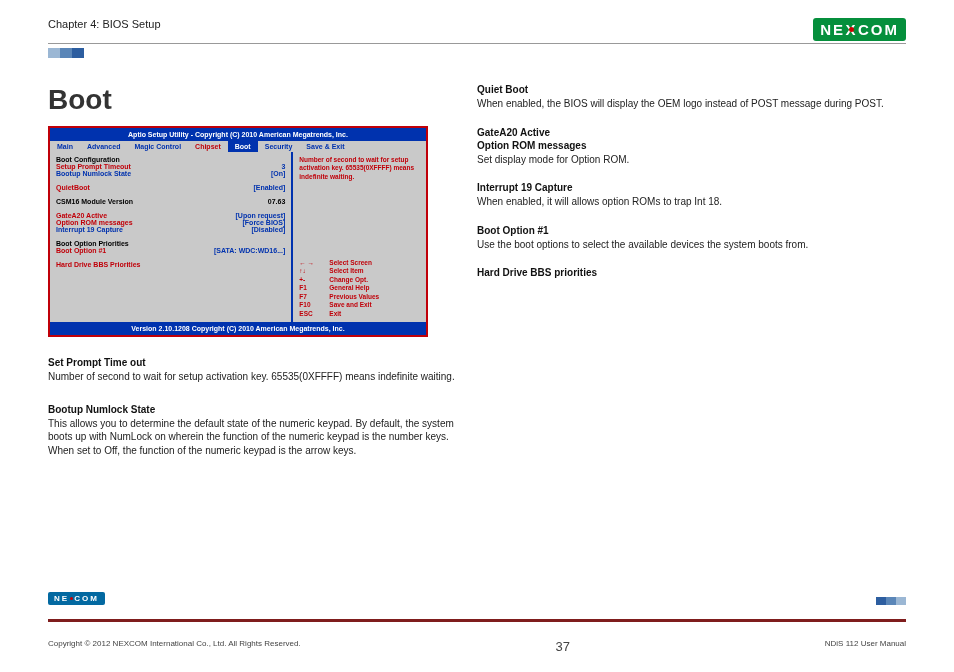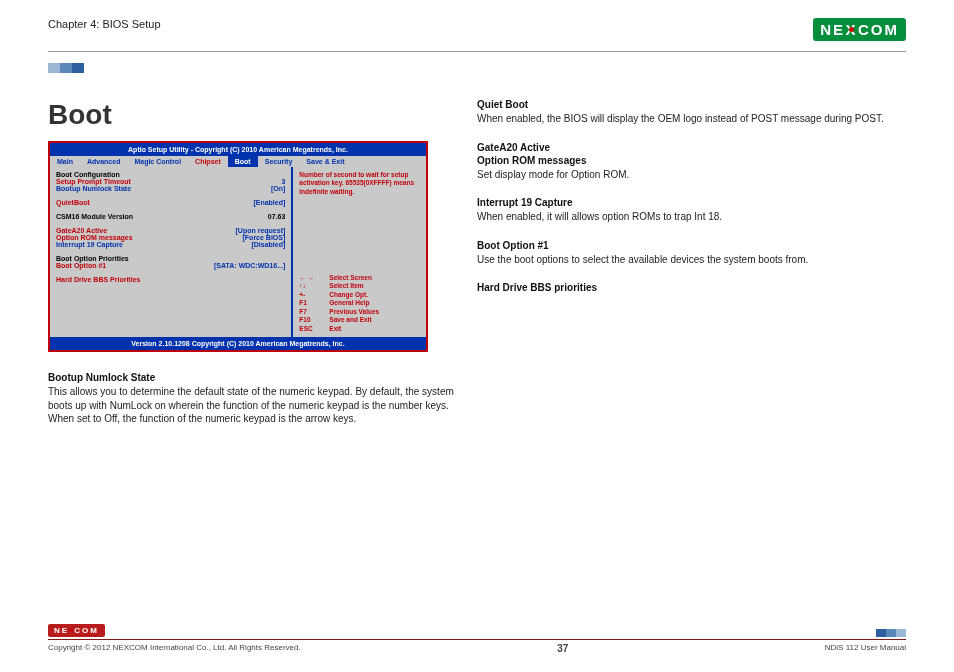--- a/index.html
+++ b/index.html
@@ -13,22 +13,22 @@
     font-size: 11px;
   }
   .page {
     padding: 18px 48px 0 48px;
   }
   .top-header {
     display: flex;
     justify-content: space-between;
     align-items: flex-start;
     border-bottom: 1px solid #999;
-    padding-bottom: 10px;
-    margin-bottom: 11px;
+    padding-bottom: 2px;
+    margin-bottom: 4px;
   }
   .chapter { font-size: 11px; color: #222; }
   .logo {
     display: flex; align-items: center; gap: 0;
   }
   .logo-box {
     background: #058f3c; color: #fff; font-weight: bold; font-size: 15px;
     padding: 3px 7px; letter-spacing: 2px; border-radius: 3px;
     display: flex; align-items: center;
   }
@@ -99,32 +99,32 @@
   }
   .desc-block p, .col-right p {
     font-size: 10px; color: #222; line-height: 1.35; margin-bottom: 16px;
   }
 
   .footer {
     position: absolute; left: 48px; right: 48px; bottom: 18px;
   }
   .footer-logo-row { display: flex; justify-content: space-between; align-items: flex-end; }
   .footer-logo {
-    background: #b91c1c; color: #fff; font-size: 8px; font-weight: bold;
+    background: #0369a1; color: #fff; font-size: 8px; font-weight: bold;
     letter-spacing: 2px; padding: 2px 6px; border-radius: 2px;
     display: inline-flex; align-items: center;
   }
   .footer-logo .dot { display:inline-block; width:3px; height:3px; background:#c00; border-radius:50%; margin:0 1px; }
   .footer-decor { display: flex; }
   .footer-decor span { width: 10px; height: 8px; display: inline-block; }
   .footer-line {
-    border-top: 1px solid #7f1d1d; margin-top: 2px; padding-top: 3px;
+    border-top: 3px solid #7f1d1d; margin-top: 14px; padding-top: 17px;
     display: flex; justify-content: space-between; font-size: 8px; color: #444;
   }
-  .page-num { font-weight: bold; font-size: 10px; }
+  .page-num { font-weight: normal; font-size: 13px; }
 </style>
 </head>
 <body>
 
 <div class="page">
   <div class="top-header">
     <div class="chapter">Chapter 4: BIOS Setup</div>
     <div class="logo">
       <div class="logo-box">
         <span>NE</span>
@@ -253,20 +253,24 @@
                   <span>Exit</span>
                 </div>
               </div>
           </div>
         </div>
         <div class="bios-footer">Version 2.10.1208 Copyright (C) 2010 American Megatrends, Inc.</div>
       </div>
 
       <div id="left-desc">
           <div class="desc-block">
+            <h3>Set Prompt Time out</h3>
+            <p>Number of second to wait for setup activation key. 65535(0XFFFF) means indefinite waiting.</p>
+          </div>
+          <div class="desc-block">
             <h3>Bootup Numlock State</h3>
             <p>This allows you to determine the default state of the numeric keypad. By default, the system boots up with NumLock on wherein the function of the numeric keypad is the number keys. When set to Off, the function of the numeric keypad is the arrow keys.</p>
           </div>
         </div>
     </div>
 
     <div class="col col-right" id="right-desc">
         <h3>Quiet Boot</h3>
         <p style="white-space: pre-line;">When enabled, the BIOS will display the OEM logo instead of POST message during POST.</p>
         <h3>GateA20 Active</h3>

